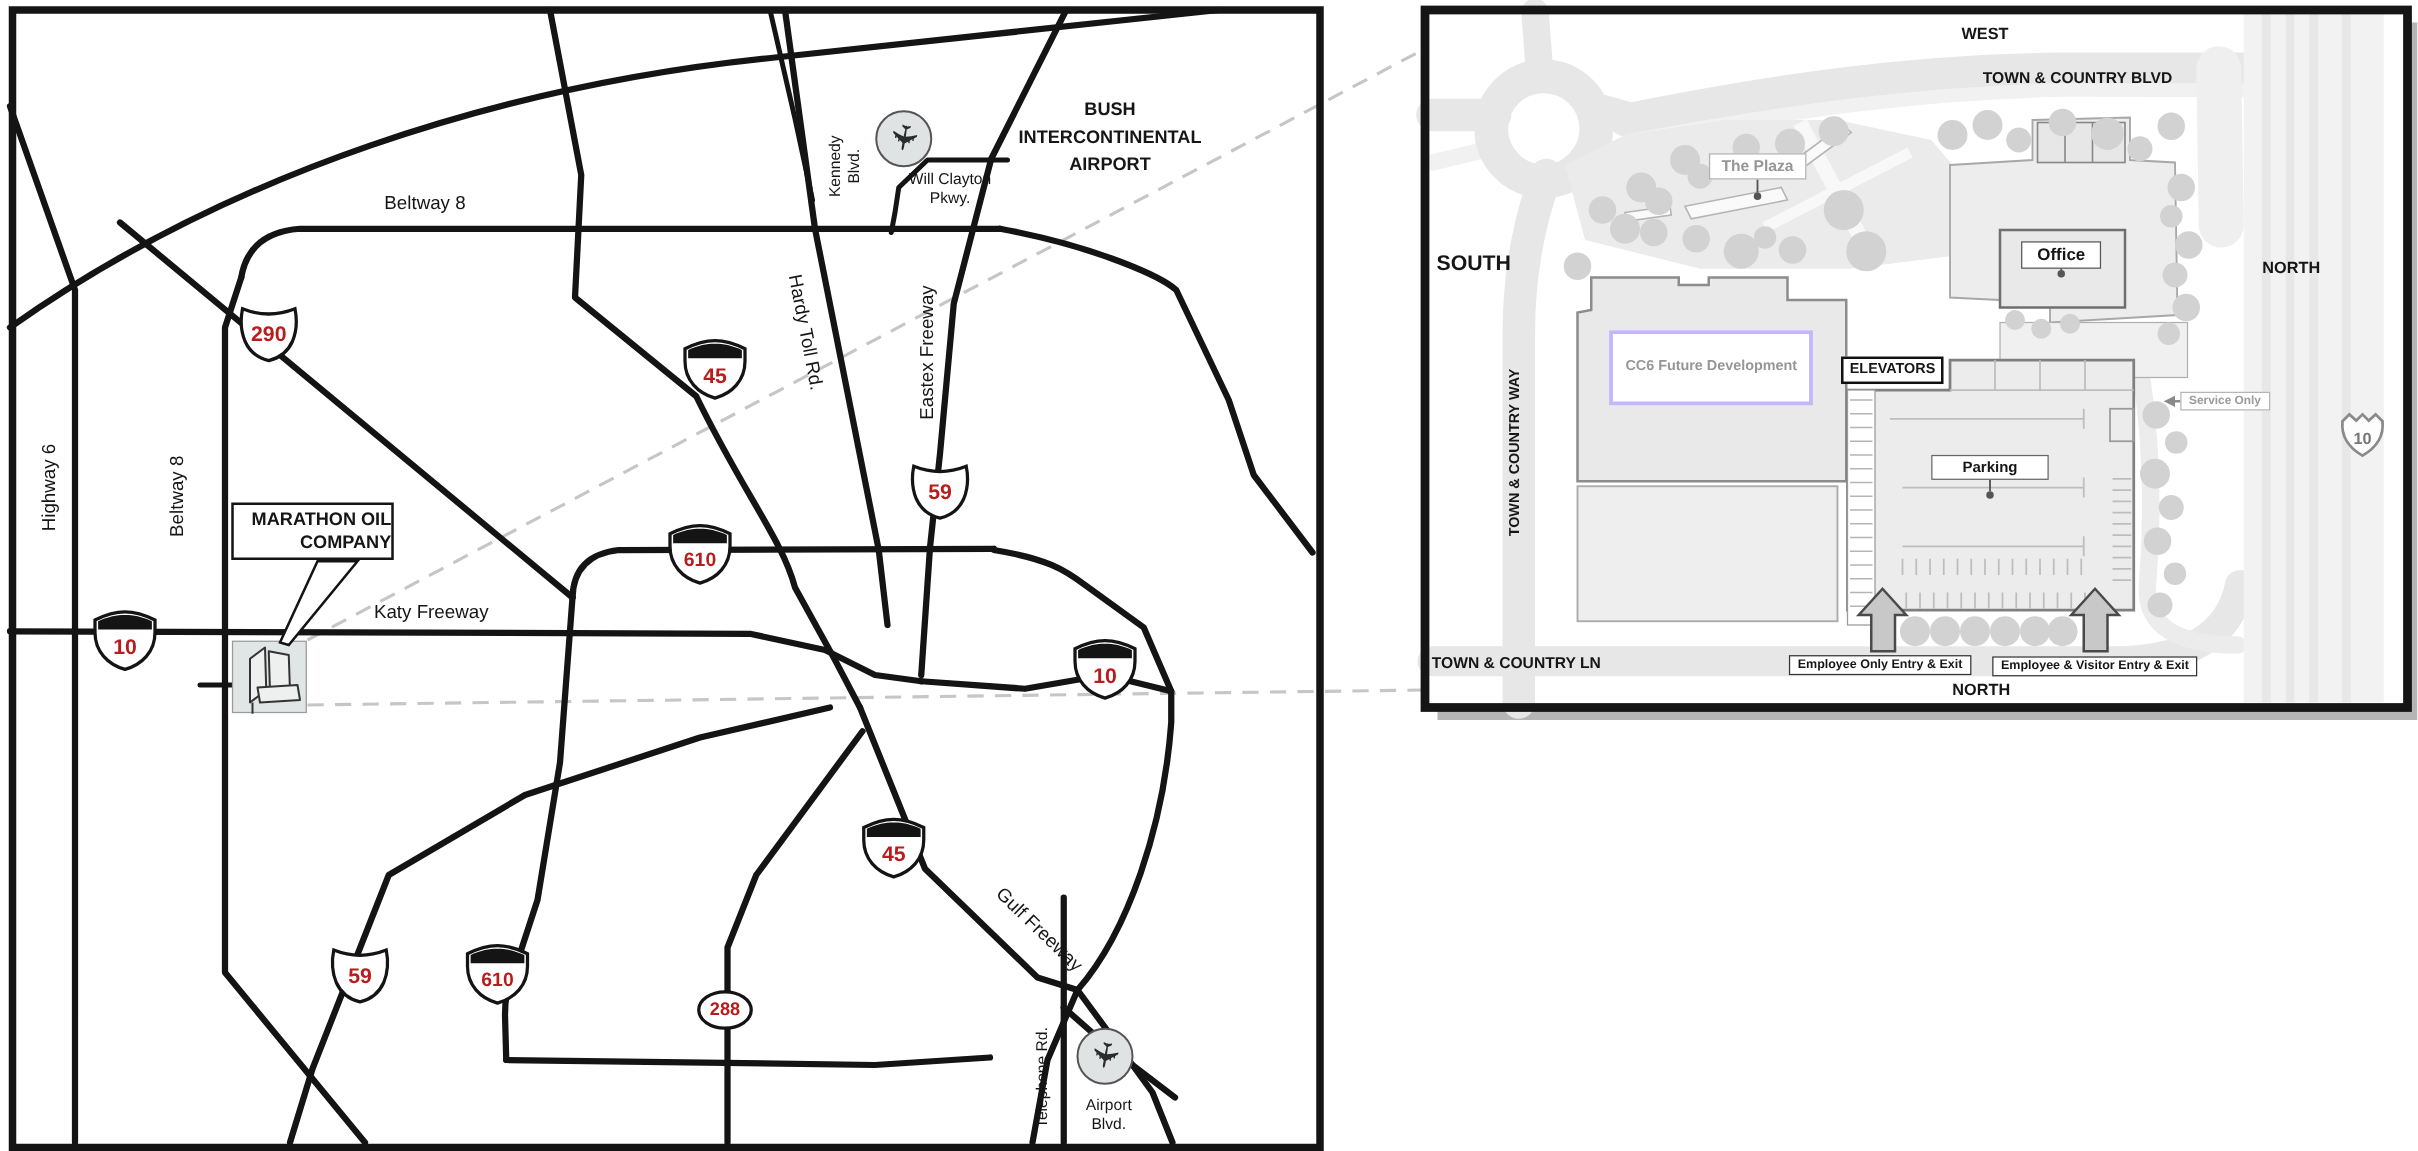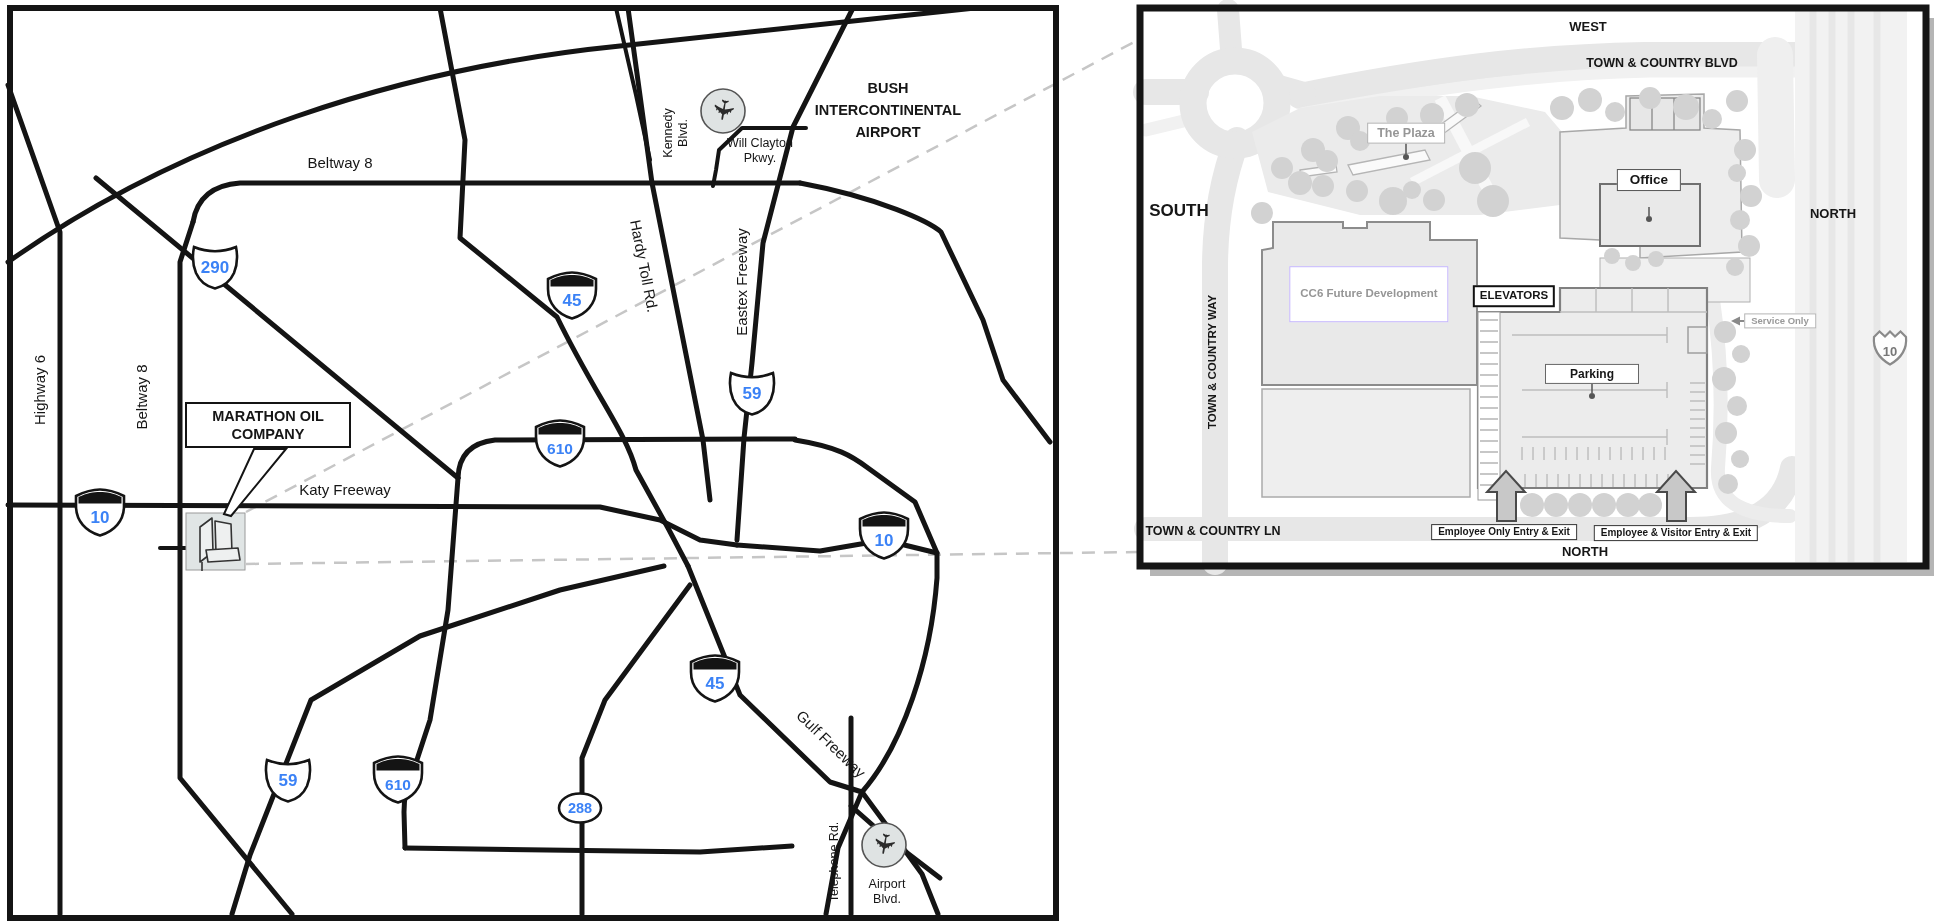--- a/index.html
+++ b/index.html
@@ -5,21 +5,21 @@
   html,body{margin:0;padding:0;background:#fff;}
   #stage{position:relative;width:1934px;height:921px;background:#fff;overflow:hidden;
          font-family:"Liberation Sans",sans-serif;color:#161616;}
   #baseSvg{position:absolute;left:0;top:0;}
   .lbl{position:absolute;transform:translate(-50%,-50%);white-space:nowrap;
        text-align:center;line-height:1.18;color:#161616;}
   .b{font-weight:bold;}
   .gray{color:#969696;}
   .boxed{background:#fff;text-align:center;}
   .line{display:block;}
-  .sn{position:absolute;transform:translate(-50%,-50%);font-weight:bold;color:#3b82f6;
+  .sn{position:absolute;transform:translate(-50%,-50%);font-weight:bold;color:#b91c1c;
       white-space:nowrap;}
   .plane{position:absolute;transform:translate(-50%,-50%) rotate(100deg);color:#2b2b2b;}
 </style>
 </head>
 <body>
 
 <div id="stage">
 
 <svg id="baseSvg" width="1934" height="921" viewBox="0 0 1934 921">
 
@@ -285,21 +285,21 @@
 <div class="lbl" style="left:742px;top:282px;font-size:15px;transform:translate(-50%,-50%) rotate(-90deg)">Eastex Freeway</div>
 <div class="lbl" style="left:345px;top:490px;font-size:15px">Katy Freeway</div>
 <div class="lbl" style="left:831px;top:744px;font-size:15px;transform:translate(-50%,-50%) rotate(44deg)">Gulf Freeway</div>
 <div class="lbl" style="left:834px;top:862px;font-size:12.5px;transform:translate(-50%,-50%) rotate(-90deg)">Telephone Rd.</div>
 
 <div class="lbl" style="left:887px;top:892px;font-size:12.5px">
   <span class="line">Airport</span>
   <span class="line">Blvd.</span>
 </div>
 
-<div class="b boxed" style="position:absolute;left:185px;top:402px;width:126px;border:2px solid #141414;padding:3px 18px;font-size:14.5px;line-height:1.25;text-align:center">
+<div class="b boxed" style="position:absolute;left:185px;top:402px;width:126px;border:2px solid #141414;padding:3px 0;font-size:14.5px;line-height:1.25;text-align:right">
   <span class="line">MARATHON OIL</span>
   <span class="line">COMPANY</span>
 </div>
 
 <div class="plane" style="left:723px;top:110px;font-size:28px">✈</div>
 <div class="plane" style="left:884px;top:844px;font-size:28px">✈</div>
 
 <div class="sn" style="left:215px;top:268px;font-size:17px">290</div>
 <div class="sn" style="left:572px;top:301px;font-size:17px">45</div>
 <div class="sn" style="left:752px;top:394px;font-size:17px">59</div>
@@ -313,22 +313,22 @@
 
 <div class="lbl b" style="left:1588px;top:27px;font-size:13px">WEST</div>
 <div class="lbl b" style="left:1662px;top:63px;font-size:12.5px">TOWN &amp; COUNTRY BLVD</div>
 <div class="lbl b" style="left:1833px;top:214px;font-size:13px">NORTH</div>
 <div class="lbl b" style="left:1179px;top:211px;font-size:17px">SOUTH</div>
 <div class="lbl b" style="left:1585px;top:552px;font-size:13px">NORTH</div>
 <div class="lbl b" style="left:1213px;top:362px;font-size:11.5px;transform:translate(-50%,-50%) rotate(-90deg)">TOWN &amp; COUNTRY WAY</div>
 <div class="lbl b" style="left:1213px;top:531px;font-size:12.5px">TOWN &amp; COUNTRY LN</div>
 
 <div class="lbl b boxed gray" style="left:1406px;top:133px;font-size:12.5px;border:1px solid #b0b0b0;padding:2px 9px">The Plaza</div>
-<div class="lbl b boxed" style="left:1649px;top:180px;font-size:13.5px;border:1px solid #555;padding:2px 12px">Office</div>
-<div class="lbl b boxed gray" style="left:1369px;top:294px;font-size:11.5px;border:1px solid #c4b5fd;padding:20px 10px">CC6 Future Development</div>
+<div class="lbl b boxed" style="left:1649px;top:204px;font-size:13.5px;border:1px solid #555;padding:2px 12px">Office</div>
+<div class="lbl b boxed gray" style="left:1369px;top:294px;font-size:11.5px;border:3px solid #c4b5fd;padding:20px 10px">CC6 Future Development</div>
 <div class="lbl b boxed" style="left:1514px;top:296px;font-size:11.5px;border:2px solid #111;padding:2px 5px">ELEVATORS</div>
 <div class="lbl b boxed" style="left:1592px;top:374px;font-size:12px;border:1px solid #666;padding:2px 24px">Parking</div>
 <div class="lbl b boxed" style="left:1780px;top:321px;font-size:9.5px;color:#9a9a9a;border:1px solid #b5b5b5;padding:1px 6px">Service Only</div>
 <div class="sn" style="left:1890px;top:351px;font-size:13px;color:#777">10</div>
 <div class="lbl b boxed" style="left:1504px;top:532px;font-size:10px;border:1px solid #333;padding:1px 6px">Employee Only Entry &amp; Exit</div>
 <div class="lbl b boxed" style="left:1676px;top:533px;font-size:10px;border:1px solid #333;padding:1px 6px">Employee &amp; Visitor Entry &amp; Exit</div>
 
 </div>
 
 </body></html>

